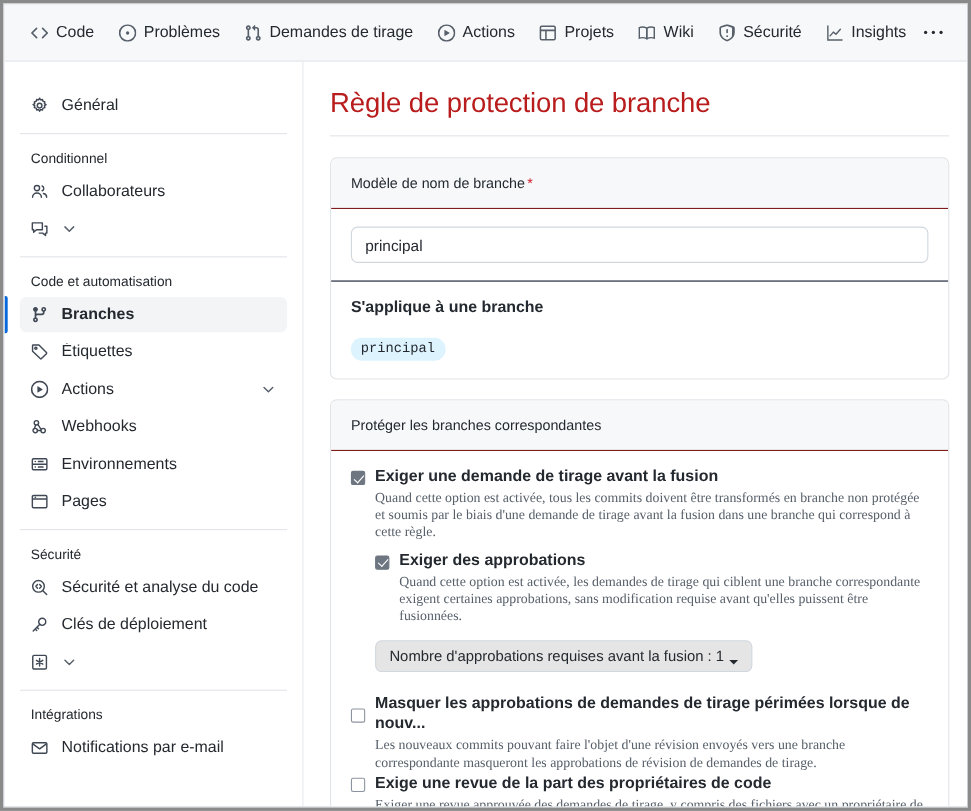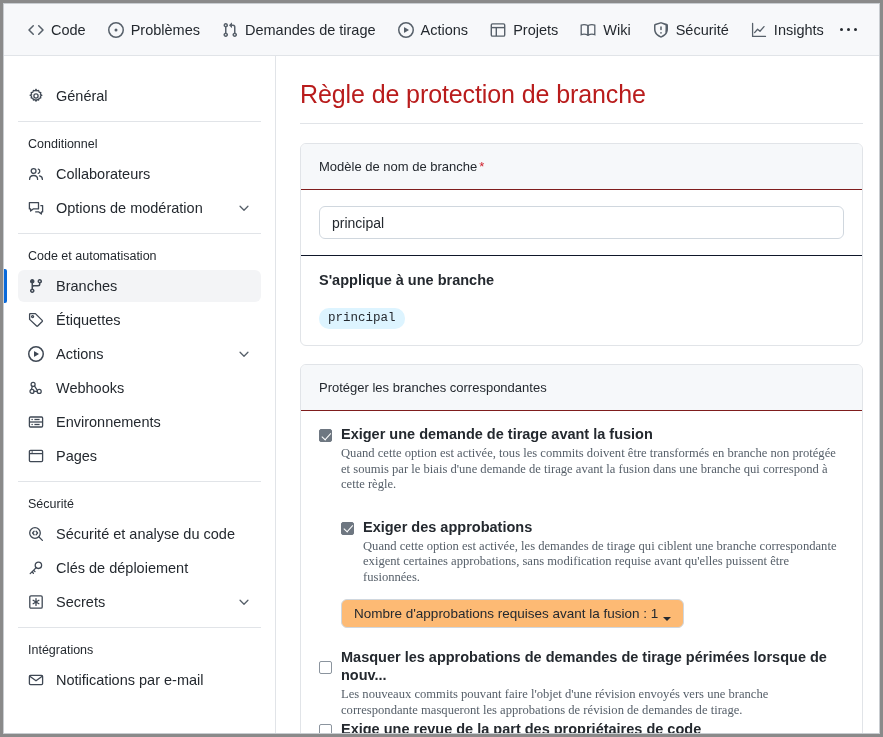--- a/index.html
+++ b/index.html
@@ -82,21 +82,21 @@
     margin-bottom: 2px;
     border-radius: 6px;
     color: #24292f;
     font-size: 14.5px;
     cursor: pointer;
     position: relative;
     white-space: nowrap;
   }
   .side-item.active {
     background: #f3f4f6;
-    font-weight: 400;
+    font-weight: 700;
   }
   .side-item.active::before {
     content: "";
     position: absolute;
     left: -14px; top: -1px;
     width: 3px; height: 34px;
     background: #0969da;
     border-radius: 0 2px 2px 0;
   }
   .side-ico { width: 16px; height: 16px; flex: 0 0 16px; color: #3f4854; }
@@ -210,28 +210,28 @@
     cursor: pointer;
   }
   .opt-desc {
     font-size: 12.6px;
     color: #57606a;
     line-height: 15.5px;
     margin: 3px 0 0 22px;
     max-width: 540px;
     font-family: Liberation Serif, serif;
   }
-  .nested { margin-left: 22px; margin-top: 25px; }
+  .nested { margin-left: 22px; margin-top: 9px; }
   .nested .opt-desc { max-width: 530px; }
 
   .dropdown-btn {
     display: inline-flex;
     align-items: flex-end;
     gap: 7px;
-    background: #fdba74;
+    background: #e5e5e5;
     border: 1px solid #d0d7de;
     border-radius: 6px;
     padding: 6px 12px;
     font-size: 13.5px;
     color: #24292f;
     font-family: "Liberation Sans", sans-serif;
     cursor: pointer;
     margin: 12px 0 2px 22px;
   }
   .caret {
@@ -367,21 +367,20 @@
           <span class="side-label">Collaborateurs</span>
         </div>
 
         <div class="side-item">
           <span class="side-ico">
             <svg viewBox="0 0 16 16" fill="none" stroke="currentColor" stroke-width="1.3">
                 <path d="M1.4 2.6h9.1v6.3H5.2L2.6 11.1V8.9H1.4z" stroke-linejoin="round"></path>
                 <path d="M12.4 5.6h2.2v6.3h-1.2v2.2l-2.6-2.2H7.2" stroke-linejoin="round"></path>
               </svg>
           </span>
-          <span class="side-label">Options de modération</span>
           <span class="chev">
             <svg viewBox="0 0 16 16" fill="none" stroke="currentColor" stroke-width="1.5">
                 <path d="M3.5 6l4.5 4.5L12.5 6" stroke-linecap="round" stroke-linejoin="round"></path>
               </svg>
           </span>
         </div>
       </div>
 
       <div class="side-sep"></div>
 
@@ -485,21 +484,20 @@
           <span class="side-label">Clés de déploiement</span>
         </div>
 
         <div class="side-item">
           <span class="side-ico">
             <svg viewBox="0 0 16 16" fill="none" stroke="currentColor" stroke-width="1.3">
                 <rect x="1.8" y="1.8" width="12.4" height="12.4" rx="1.2"></rect>
                 <path d="M8 4.6v6.8M5.1 6.3l5.8 3.4M10.9 6.3L5.1 9.7" stroke-linecap="round"></path>
               </svg>
           </span>
-          <span class="side-label">Secrets</span>
           <span class="chev">
             <svg viewBox="0 0 16 16" fill="none" stroke="currentColor" stroke-width="1.5">
                 <path d="M3.5 6l4.5 4.5L12.5 6" stroke-linecap="round" stroke-linejoin="round"></path>
               </svg>
           </span>
         </div>
       </div>
 
       <div class="side-sep"></div>
 

